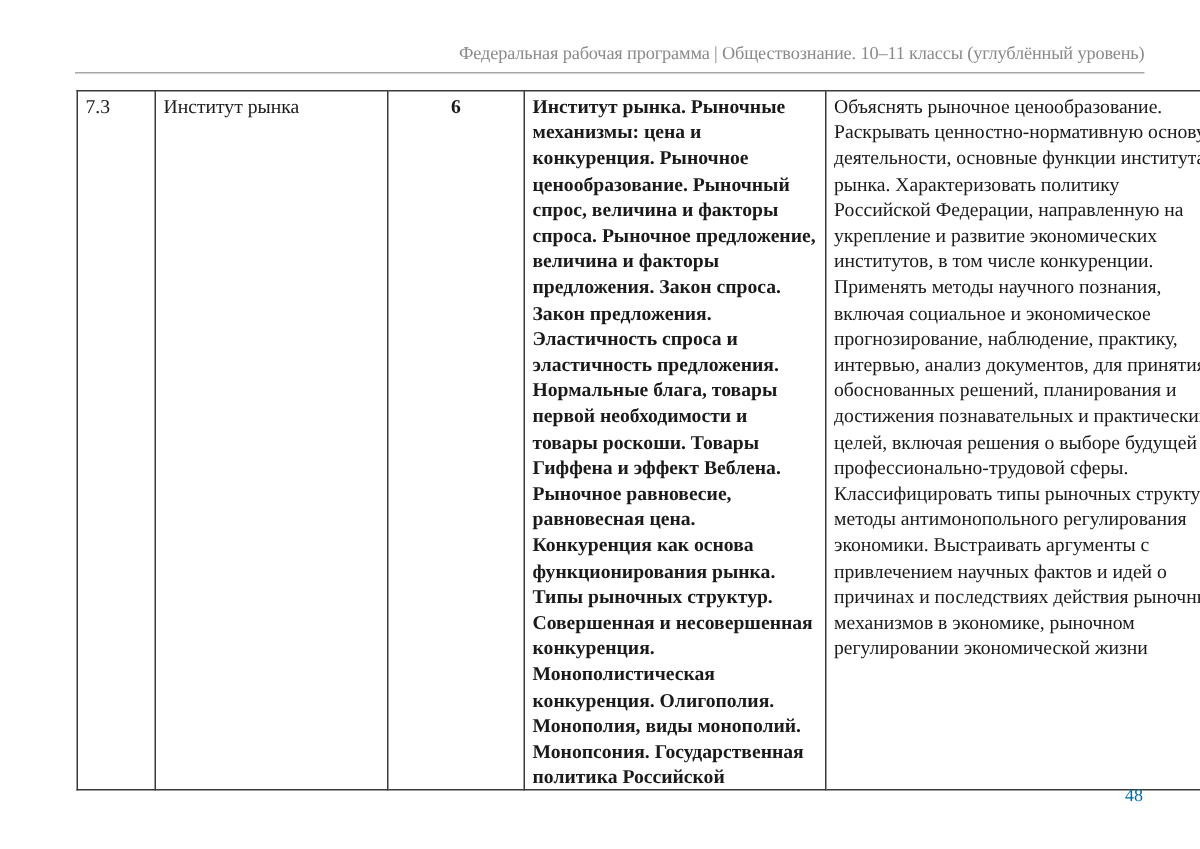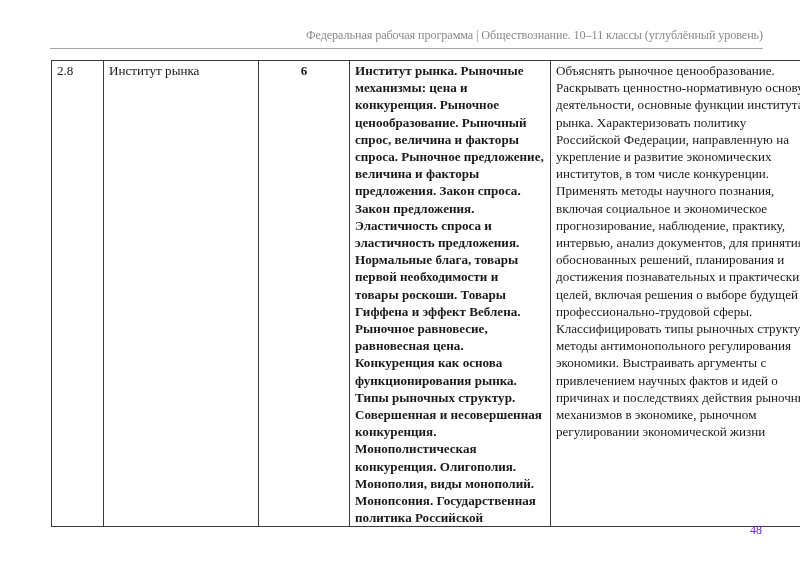--- a/index.html
+++ b/index.html
@@ -26,34 +26,34 @@
   }
   table.content-table tr { height: 447px; }
   .col-num { width: 41px; }
   .col-topic { width: 144px; }
   .col-hours { width: 80px; text-align: center; font-weight: bold; }
   .col-content { width: 190px; font-weight: bold; }
   .col-activities { width: 258px; }
   td.col-num { padding-left: 5px; }
   .cell-text { display: block; }
   .page-number {
-    position: absolute; right: 38px; top: 523px; font-size: 12px; color: #6d28d9;
+    position: absolute; right: 38px; top: 523px; font-size: 12px; color: #0369a1;
   }
 </style>
 </head>
 <body>
 
 <div class="running-header">Федеральная рабочая программа | Обществознание. 10–11 классы (углублённый уровень)</div>
 <div class="header-rule"></div>
 
 <table class="content-table">
   <tbody>
       <tr>
     <td class="col-num">
-      <span class="cell-text">2.8</span>
+      <span class="cell-text">7.3</span>
     </td>
     <td class="col-topic">
       <span class="cell-text">Институт рынка</span>
     </td>
     <td class="col-hours">
       <span class="cell-text">6</span>
     </td>
     <td class="col-content">
       <span class="cell-text">Институт рынка. Рыночные механизмы: цена и конкуренция. Рыночное ценообразование. Рыночный спрос, величина и факторы спроса. Рыночное предложение, величина и факторы предложения. Закон спроса. Закон предложения. Эластичность спроса и эластичность предложения. Нормальные блага, товары первой необходимости и товары роскоши. Товары Гиффена и эффект Веблена. Рыночное равновесие, равновесная цена. Конкуренция как основа функционирования рынка. Типы рыночных структур. Совершенная и несовершенная конкуренция. Монополистическая конкуренция. Олигополия. Монополия, виды монополий. Монопсония. Государственная политика Российской</span>
     </td>

